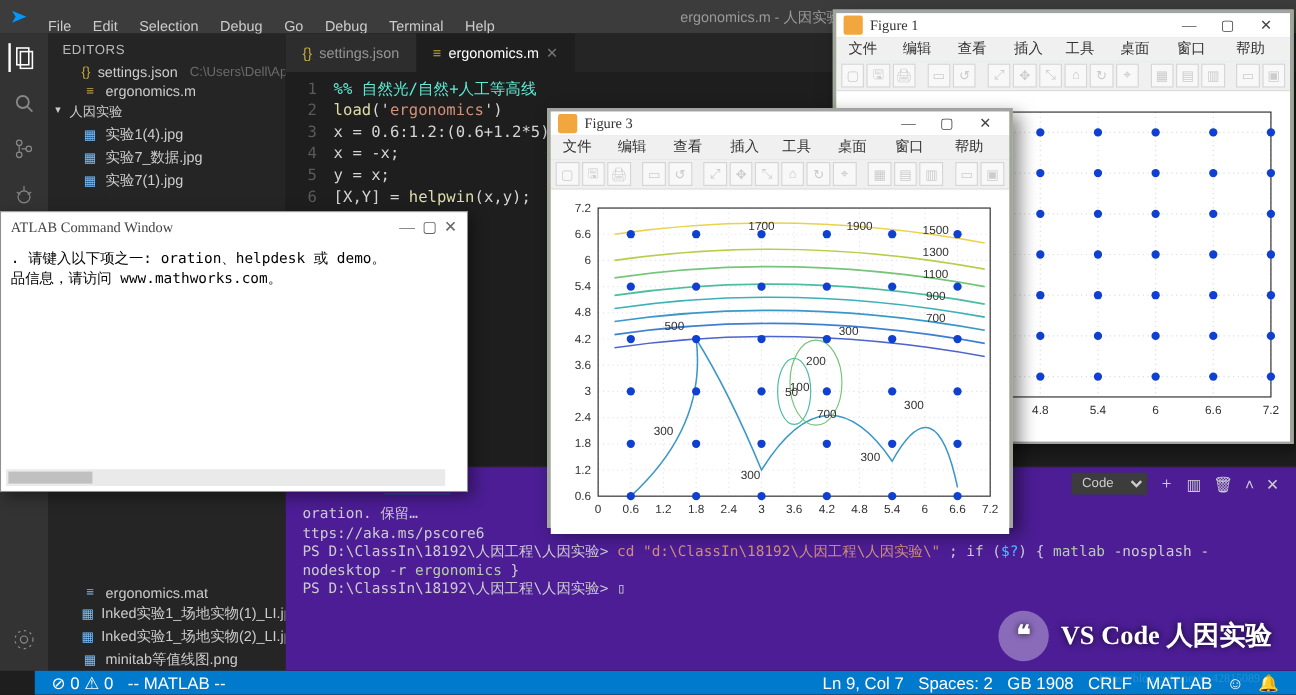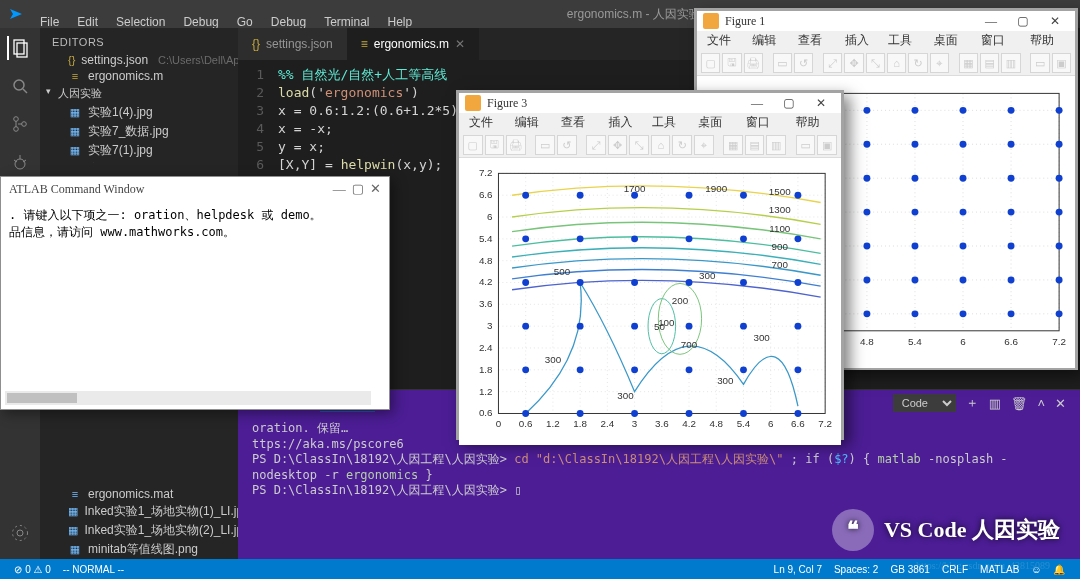--- a/index.html
+++ b/index.html
@@ -38,21 +38,21 @@
   .panel { height: 170px; background:#4c1d95; border-top:1px solid #333; display:flex; flex-direction:column;}
   .panel .ptabs { display:flex; gap:14px; padding:4px 14px; font-size:11px; color:#888;}
   .panel .ptabs .pt.active { color:#fff; border-bottom:1px solid #0e639c;}
   .panel .pright { margin-left:auto; display:flex; gap:10px; align-items:center;}
   .panel .pright select{ background:#3c3c3c; color:#ccc; border:1px solid #3c3c3c; font-size:11px; padding:1px 10px 1px 4px;}
   .panel .pright .pic { color:#ccc; font-size:13px;}
   .panel .term { flex:1; padding:4px 14px; font-family: Consolas, monospace; font-size:12px; color:#ccc; overflow:hidden;}
   .term .accent{ color:#b5cea8;}
   .term .cyan{ color:#4fc1ff;}
   .term .yellow{color:#ce9178;}
-  .statusbar { height:20px; background:#007acc; color:#fff; display:flex; align-items:center; font-size:10px; padding:0 8px;}
+  .statusbar { height:20px; background:#007acc; color:#fff; display:flex; align-items:center; font-size:14px; padding:0 8px;margin-left:29px;}
   .statusbar .sitem{ padding:0 6px;}
   .statusbar .right { margin-left:auto; display:flex;}
   
   .cmdwin { position:absolute; left:0; top:176px; width:390px; height:234px; background:#fff; border:1px solid #8f8f8f; display:flex; flex-direction:column; box-shadow: 4px 4px 12px rgba(0,0,0,.4);}
   .cmdwin .cwtitle{ height:24px; background:#fff; display:flex; align-items:center; padding:0 8px; font-family:"Microsoft YaHei","Segoe UI"; color:#444;}
   .cmdwin .cwtitle .btns{ margin-left:auto; display:flex; gap:6px; color:#666; font-size:13px;}
   .cmdwin .cwbody{ flex:1; padding:6px 8px; font-family: SimSun, monospace; font-size:12px; color:#000; background:#fff; position:relative;}
   .cmdwin .cwscroll { position:absolute; bottom:4px; left:4px; right:18px; height:14px; background:#eaeaea;}
   .cmdwin .cwscroll .thumb{ position:absolute; left:2px; top:2px; width:70px; height:10px; background:#c0c0c0;}
   
@@ -246,26 +246,26 @@
 ,0:0.6:0) <span class="cmt">%</span>
 ,0:0.6:7.2)
 0]); <span class="cmt">% X轴…</span>
 ,0:0.6:0) <span class="cmt">%</span>
 ,0:0.6:7.2)</div>
       </div>
   </div>
   <div class="statusbar">
     <div id="statleft" style="display:flex">
         <div class="sitem">⊘ 0 ⚠ 0</div>
-        <div class="sitem">-- NORMAL --</div>
+        <div class="sitem">-- MATLAB --</div>
       </div>
     <div class="right" id="statright">
         <div class="sitem">Ln 9, Col 7</div>
         <div class="sitem">Spaces: 2</div>
-        <div class="sitem">GB 3861</div>
+        <div class="sitem">GB 1908</div>
         <div class="sitem">CRLF</div>
         <div class="sitem">MATLAB</div>
         <div class="sitem">☺</div>
         <div class="sitem">🔔</div>
       </div>
   </div>
 </div>
 
 <div class="cmdwin">
   <div class="cwtitle">

